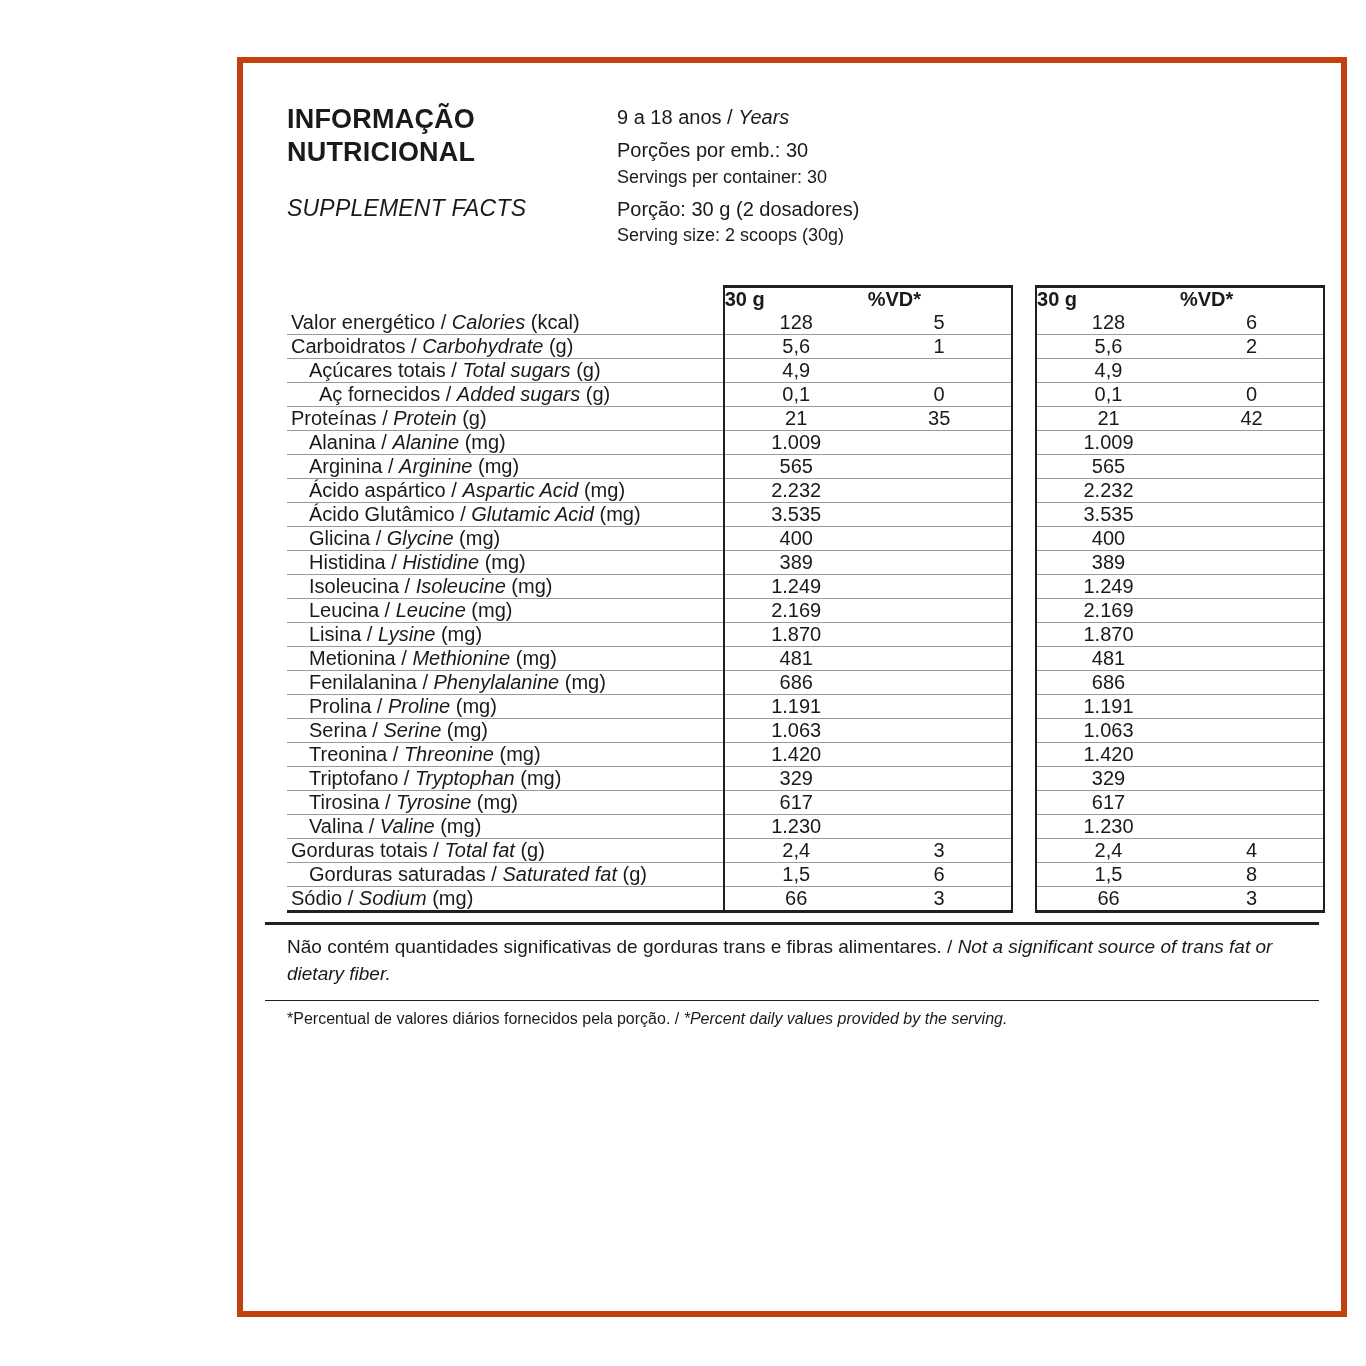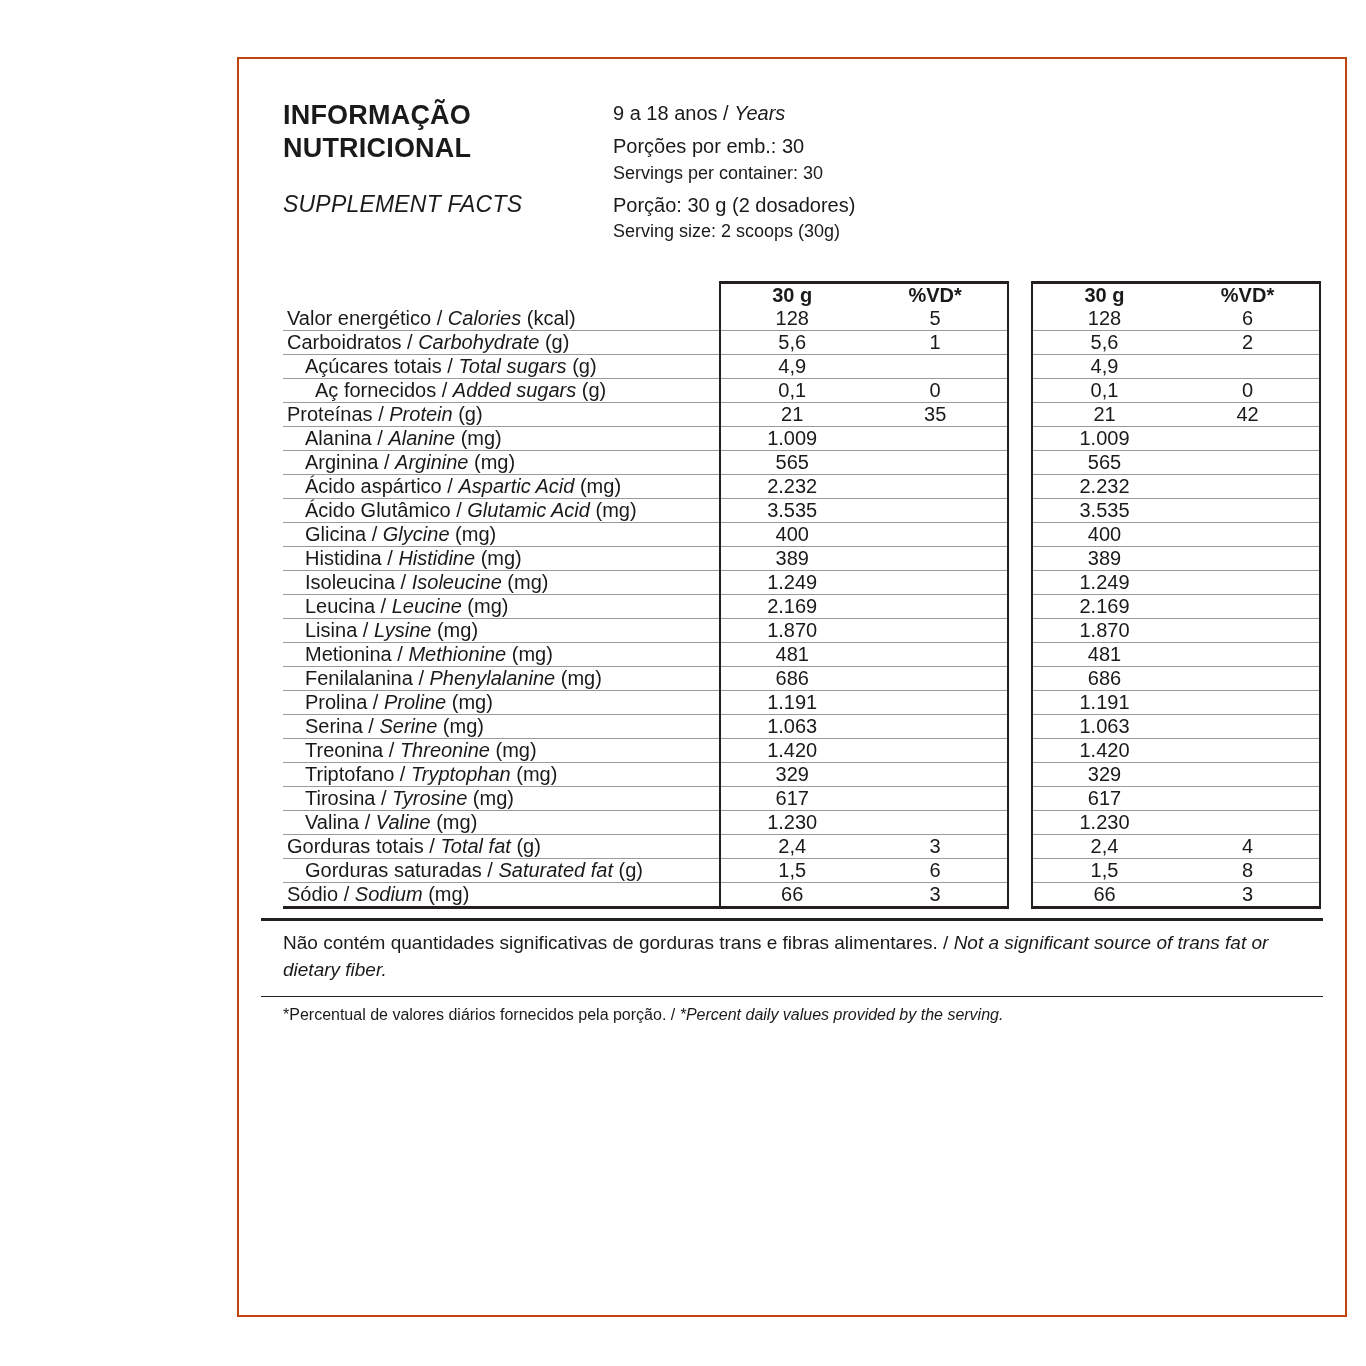--- a/index.html
+++ b/index.html
@@ -13,21 +13,21 @@
     font-family: "Liberation Sans", sans-serif;
     color: #1a1a1a;
     -webkit-font-smoothing: antialiased;
   }
   .panel {
     position: absolute;
     left: 237px;
     top: 57px;
     width: 1110px;
     height: 1260px;
-    border: 2px solid #c2410c;
+    border: 6px solid #c2410c;
     box-sizing: border-box;
     background: #fff;
   }
   .inner {
     position: absolute;
     left: 22px;
     top: 22px;
     right: 22px;
     bottom: 14px;
   }
@@ -91,21 +91,20 @@
   .col-name  { width: 358px; }
   .col-v1    { width: 118px; }
   .col-p1    { width: 118px; }
   .col-gap   { width: 20px; }
   .col-v2    { width: 118px; }
   .col-p2    { width: 118px; }
 
   .hdr td {
     font-size: 20px;
     font-weight: bold;
-    text-align: center;
     padding: 7px 0 8px 0;
   }
   .row td {
     font-size: 20px;
     padding: 6px 0 7px 0;
     height: 21px;
   }
   .row td.name {
     text-align: left;
     padding-left: 4px;

